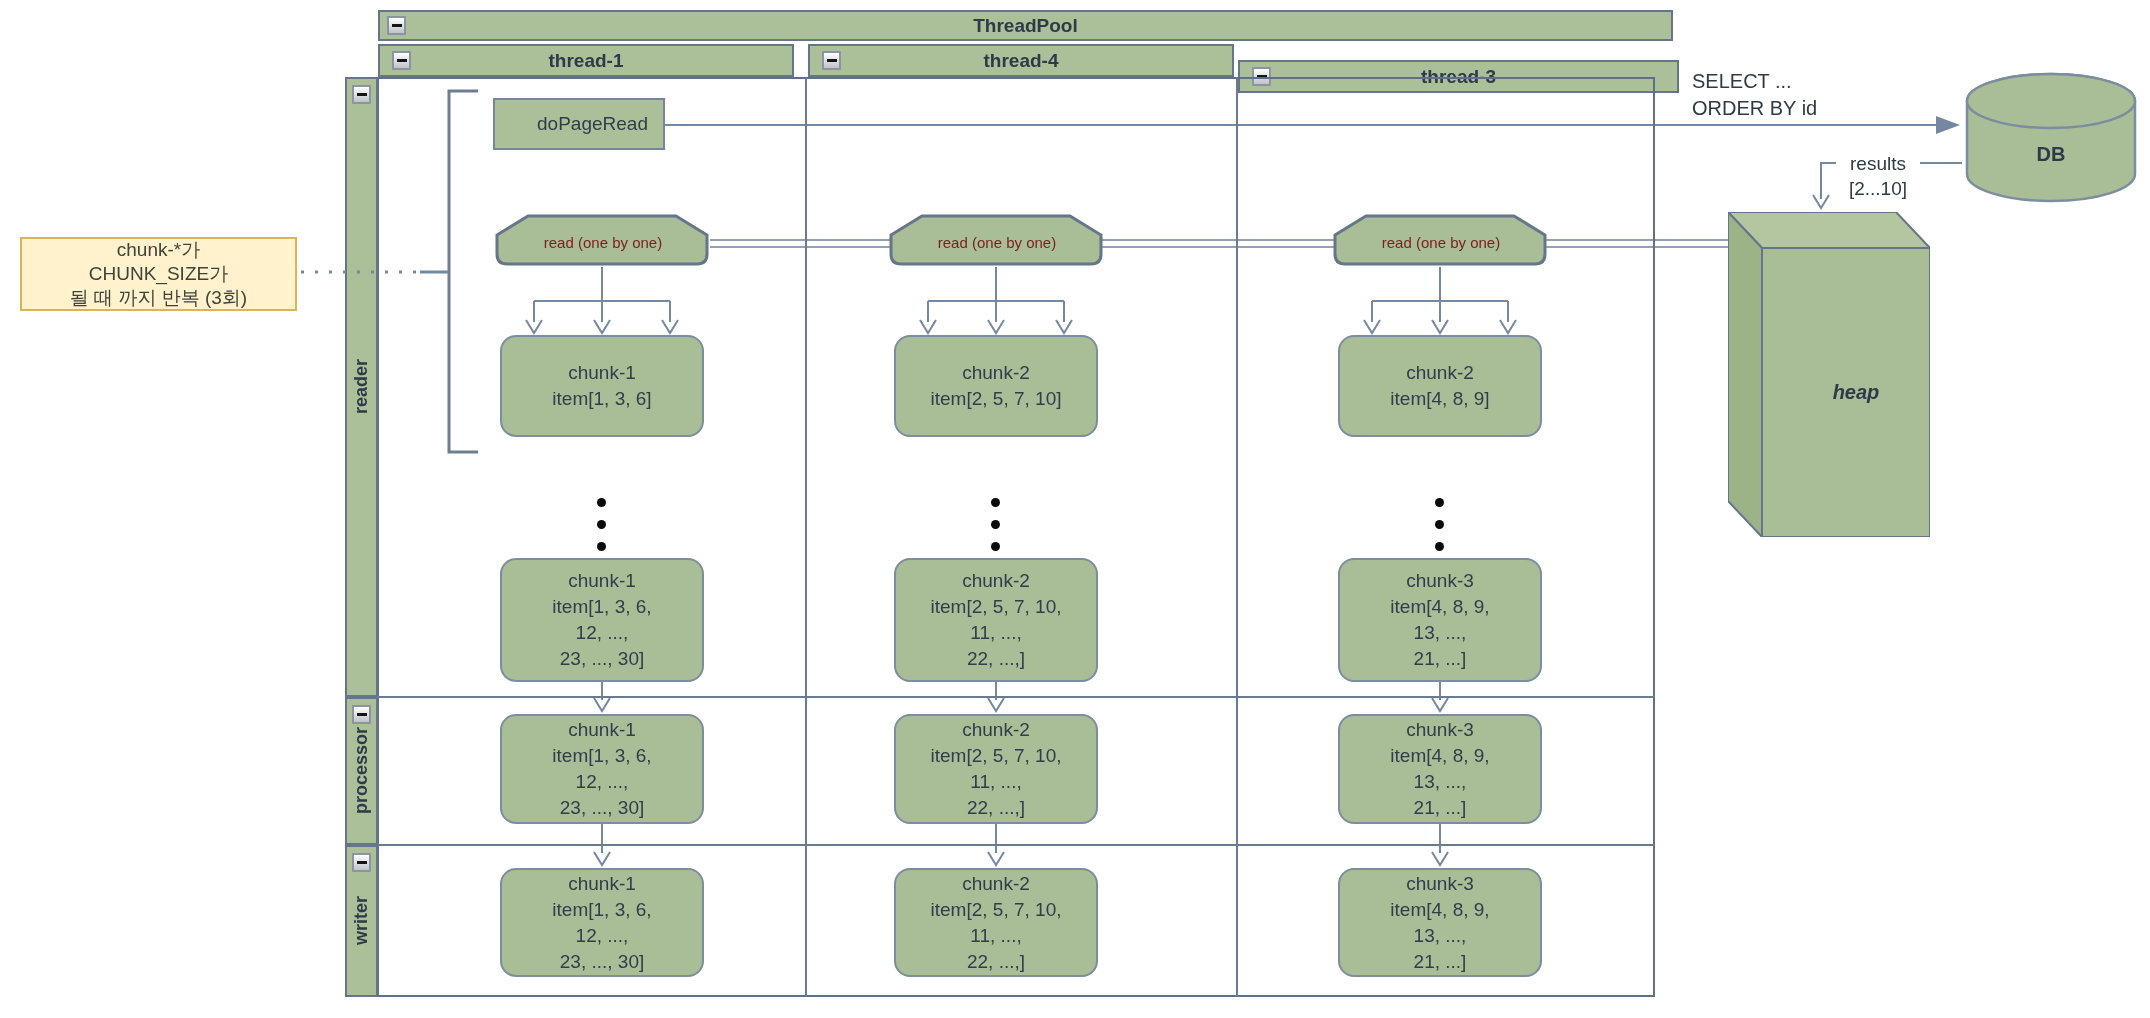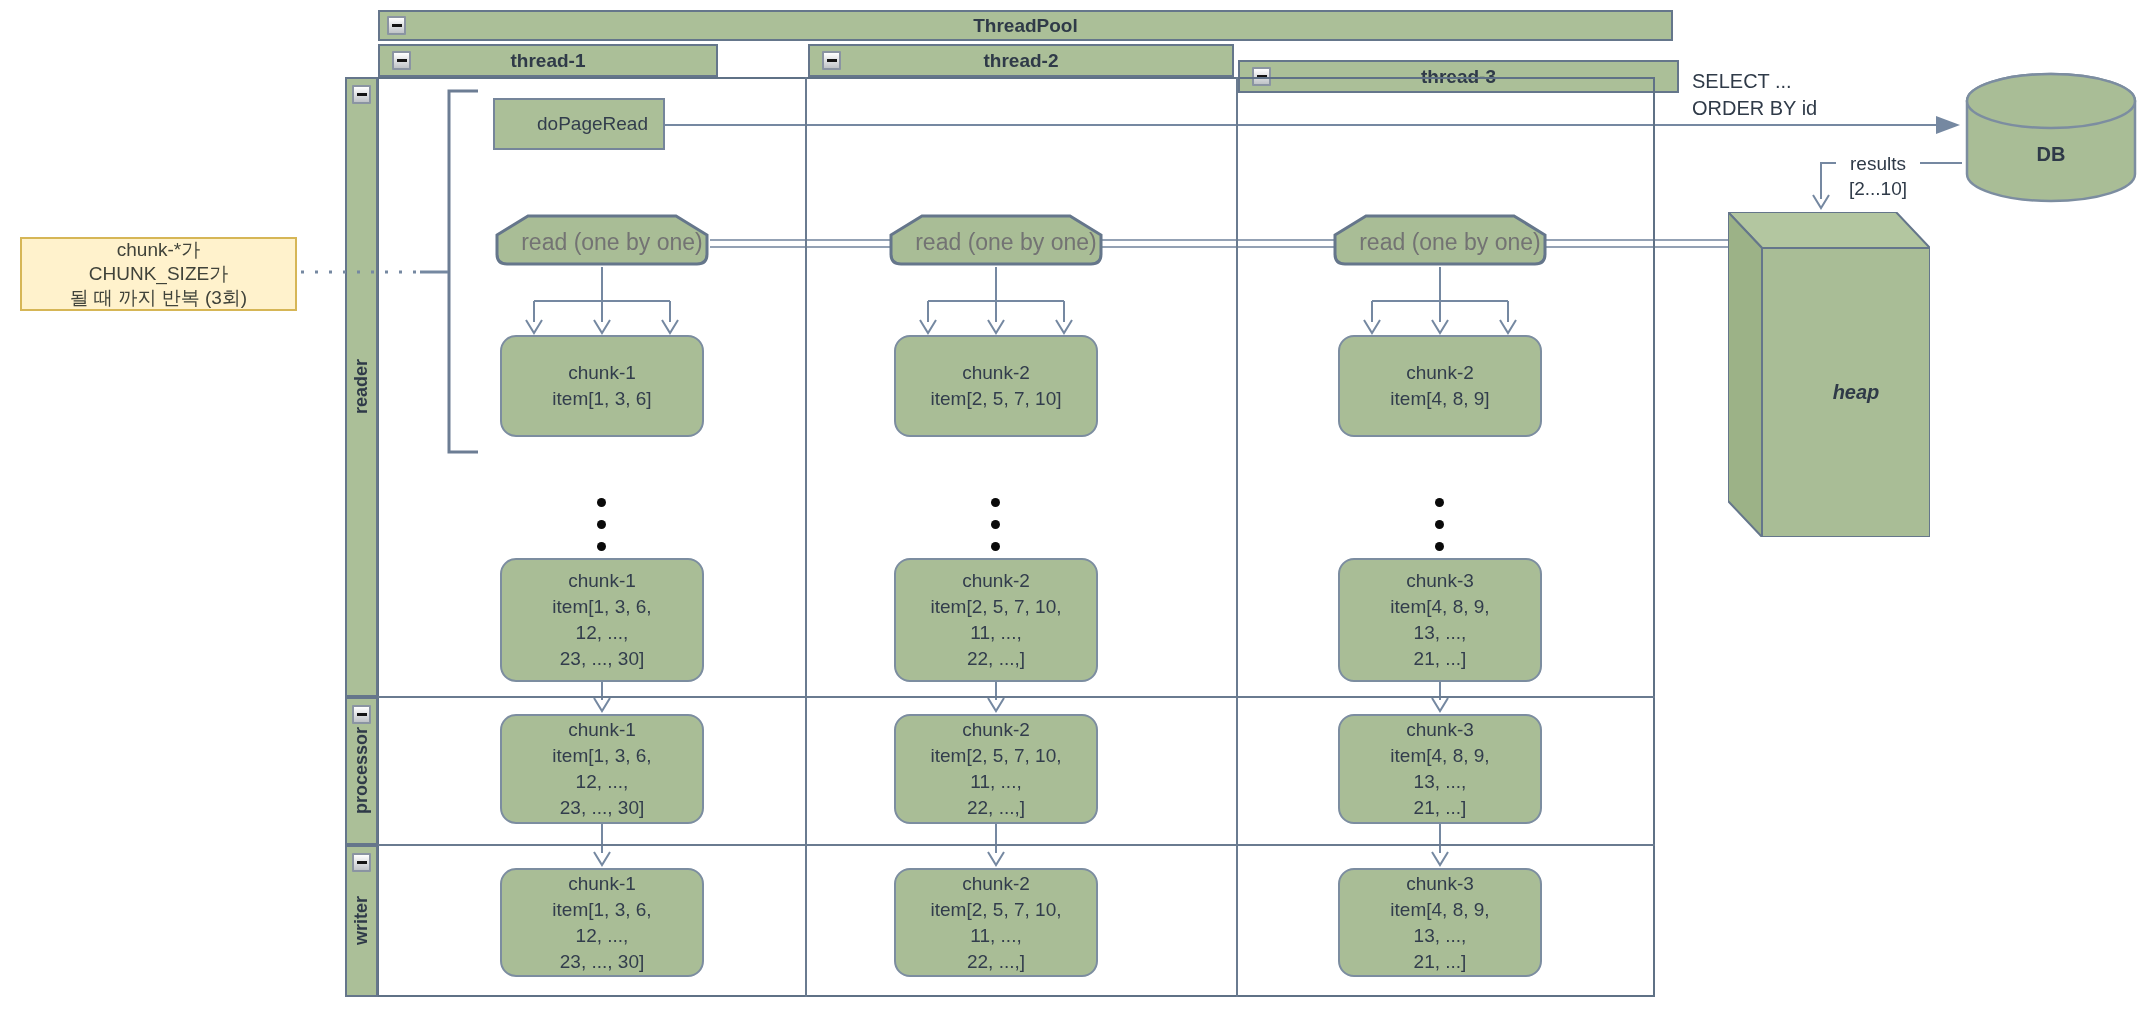--- a/index.html
+++ b/index.html
@@ -38,23 +38,23 @@
     display:flex;align-items:center;justify-content:center;
     font-size:19px;color:#323d4c;padding-left:27px;
   }
   .chunk{
     background:#a9bd96;border:2px solid #7c8da0;border-radius:16px;
     display:flex;align-items:center;justify-content:center;text-align:center;
     font-size:19px;line-height:26px;color:#323d4c;white-space:pre-line;
   }
   .hexwrap{width:216px;height:54px;}
   .hexlabel{
-    position:absolute;left:10px;top:4px;width:216px;height:50px;
+    position:absolute;left:1px;top:4px;width:216px;height:50px;
     display:flex;align-items:center;justify-content:center;
-    font-size:23px;color:#737373;
+    font-size:15px;color:#7f1d1d;
   }
   .vdots{display:flex;flex-direction:column;align-items:center;gap:13px;}
   .vdots .dot{width:9px;height:9px;border-radius:50%;background:#0a0a0a;}
 
   .notebox{
     background:#fff2cc;border:2px solid #d6b656;
     display:flex;align-items:center;justify-content:center;text-align:center;
     font-size:19px;line-height:24px;color:#40433a;white-space:pre-line;
   }
   .edgelabel{font-size:20px;line-height:27px;white-space:pre-line;color:#2f3a48;}
@@ -133,31 +133,31 @@
   </g>
 </svg>
 
 <div class="abs green hdrcell z2" style="left:378px;top:10px;width:1295px;height:31px;">
   <div class="abs minusbtn" style="left:7px;top:4px;">
       <div class="minusbar"></div>
     </div>
   <span>ThreadPool</span>
 </div>
 
-<div class="abs green hdrcell z2" style="left:378px;top:44px;width:340px;height:33px;">
+<div class="abs green hdrcell z2" style="left:378px;top:44px;width:416px;height:33px;">
   <div class="abs minusbtn" style="left:12px;top:5px;">
       <div class="minusbar"></div>
     </div>
   <span>thread-1</span>
 </div>
 <div class="abs green hdrcell z2" style="left:808px;top:44px;width:426px;height:33px;">
   <div class="abs minusbtn" style="left:12px;top:5px;">
       <div class="minusbar"></div>
     </div>
-  <span>thread-2</span>
+  <span>thread-4</span>
 </div>
 <div class="abs green hdrcell z2" style="left:1238px;top:60px;width:441px;height:33px;">
   <div class="abs minusbtn" style="left:12px;top:5px;">
       <div class="minusbar"></div>
     </div>
   <span>thread-3</span>
 </div>
 
 <div class="abs bodyframe z2" style="left:377px;top:77px;width:1278px;height:920px;"></div>
 <div class="abs divider z2" style="left:805px;top:77px;width:2px;height:920px;"></div>

